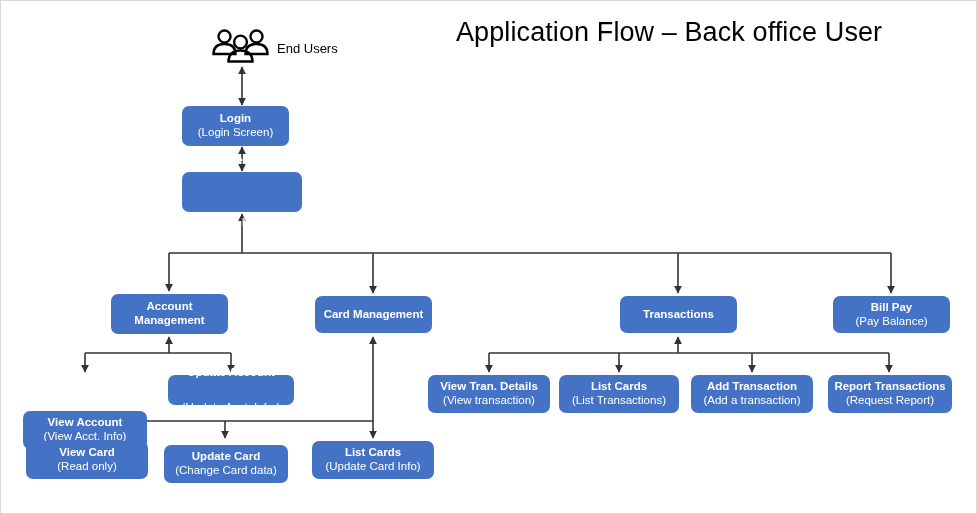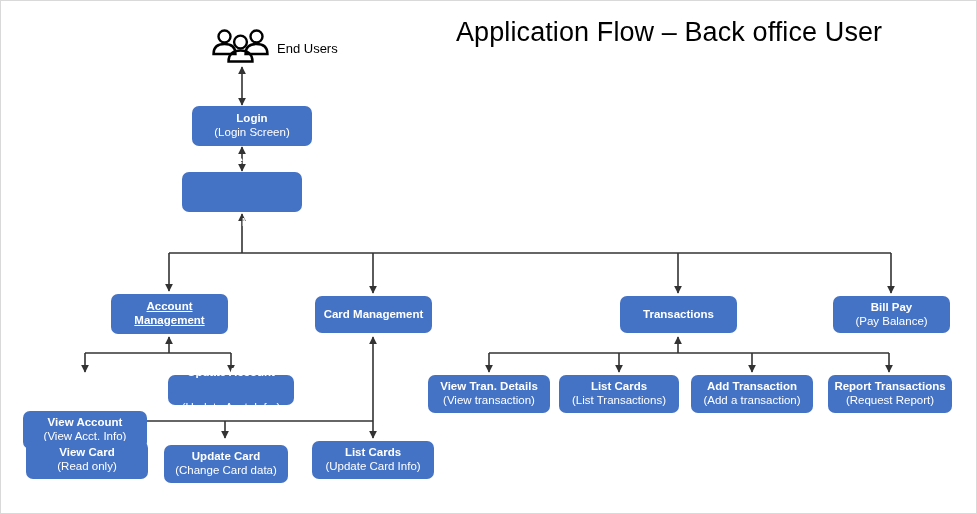--- a/index.html
+++ b/index.html
@@ -138,30 +138,30 @@
       <line x1="677" y1="352" x2="677" y2="336" marker-end="url(#arrEnd)"></line>
       <line x1="488" y1="352" x2="888" y2="352"></line>
       <line x1="488" y1="352" x2="488" y2="371" marker-end="url(#arrEnd)"></line>
       <line x1="618" y1="352" x2="618" y2="371" marker-end="url(#arrEnd)"></line>
       <line x1="751" y1="352" x2="751" y2="371" marker-end="url(#arrEnd)"></line>
       <line x1="888" y1="352" x2="888" y2="371" marker-end="url(#arrEnd)"></line>
     </g>
   </svg>
 
   <div id="nodes">
-      <div class="node" style="left: 191px; top: 105px; width: 120px; height: 40px; background: rgb(68, 114, 196);">
+      <div class="node" style="left: 181px; top: 105px; width: 107px; height: 40px; background: rgb(68, 114, 196);">
         <div class="n-title">Login</div>
         <div class="n-sub">(Login Screen)</div>
       </div>
       <div class="node" style="left: 181px; top: 171px; width: 120px; height: 40px; background: rgb(68, 114, 196); gap: 48px;">
         <div class="n-title">Menu</div>
         <div class="n-sub">(Main Menu)</div>
       </div>
       <div class="node two-line-title" style="left: 110px; top: 293px; width: 117px; height: 40px; background: rgb(68, 114, 196);">
-        <div class="n-title" style="white-space: normal; text-decoration: underline;">Account Management</div>
+        <div class="n-title" style="white-space: normal;">Account Management</div>
       </div>
       <div class="node" style="left: 314px; top: 295px; width: 117px; height: 37px; background: rgb(68, 114, 196);">
         <div class="n-title">Card Management</div>
       </div>
       <div class="node" style="left: 619px; top: 295px; width: 117px; height: 37px; background: rgb(68, 114, 196); justify-content: center;">
         <div class="n-title">Transactions</div>
       </div>
       <div class="node" style="left: 832px; top: 295px; width: 117px; height: 37px; background: rgb(68, 114, 196);">
         <div class="n-title">Bill Pay</div>
         <div class="n-sub">(Pay Balance)</div>

